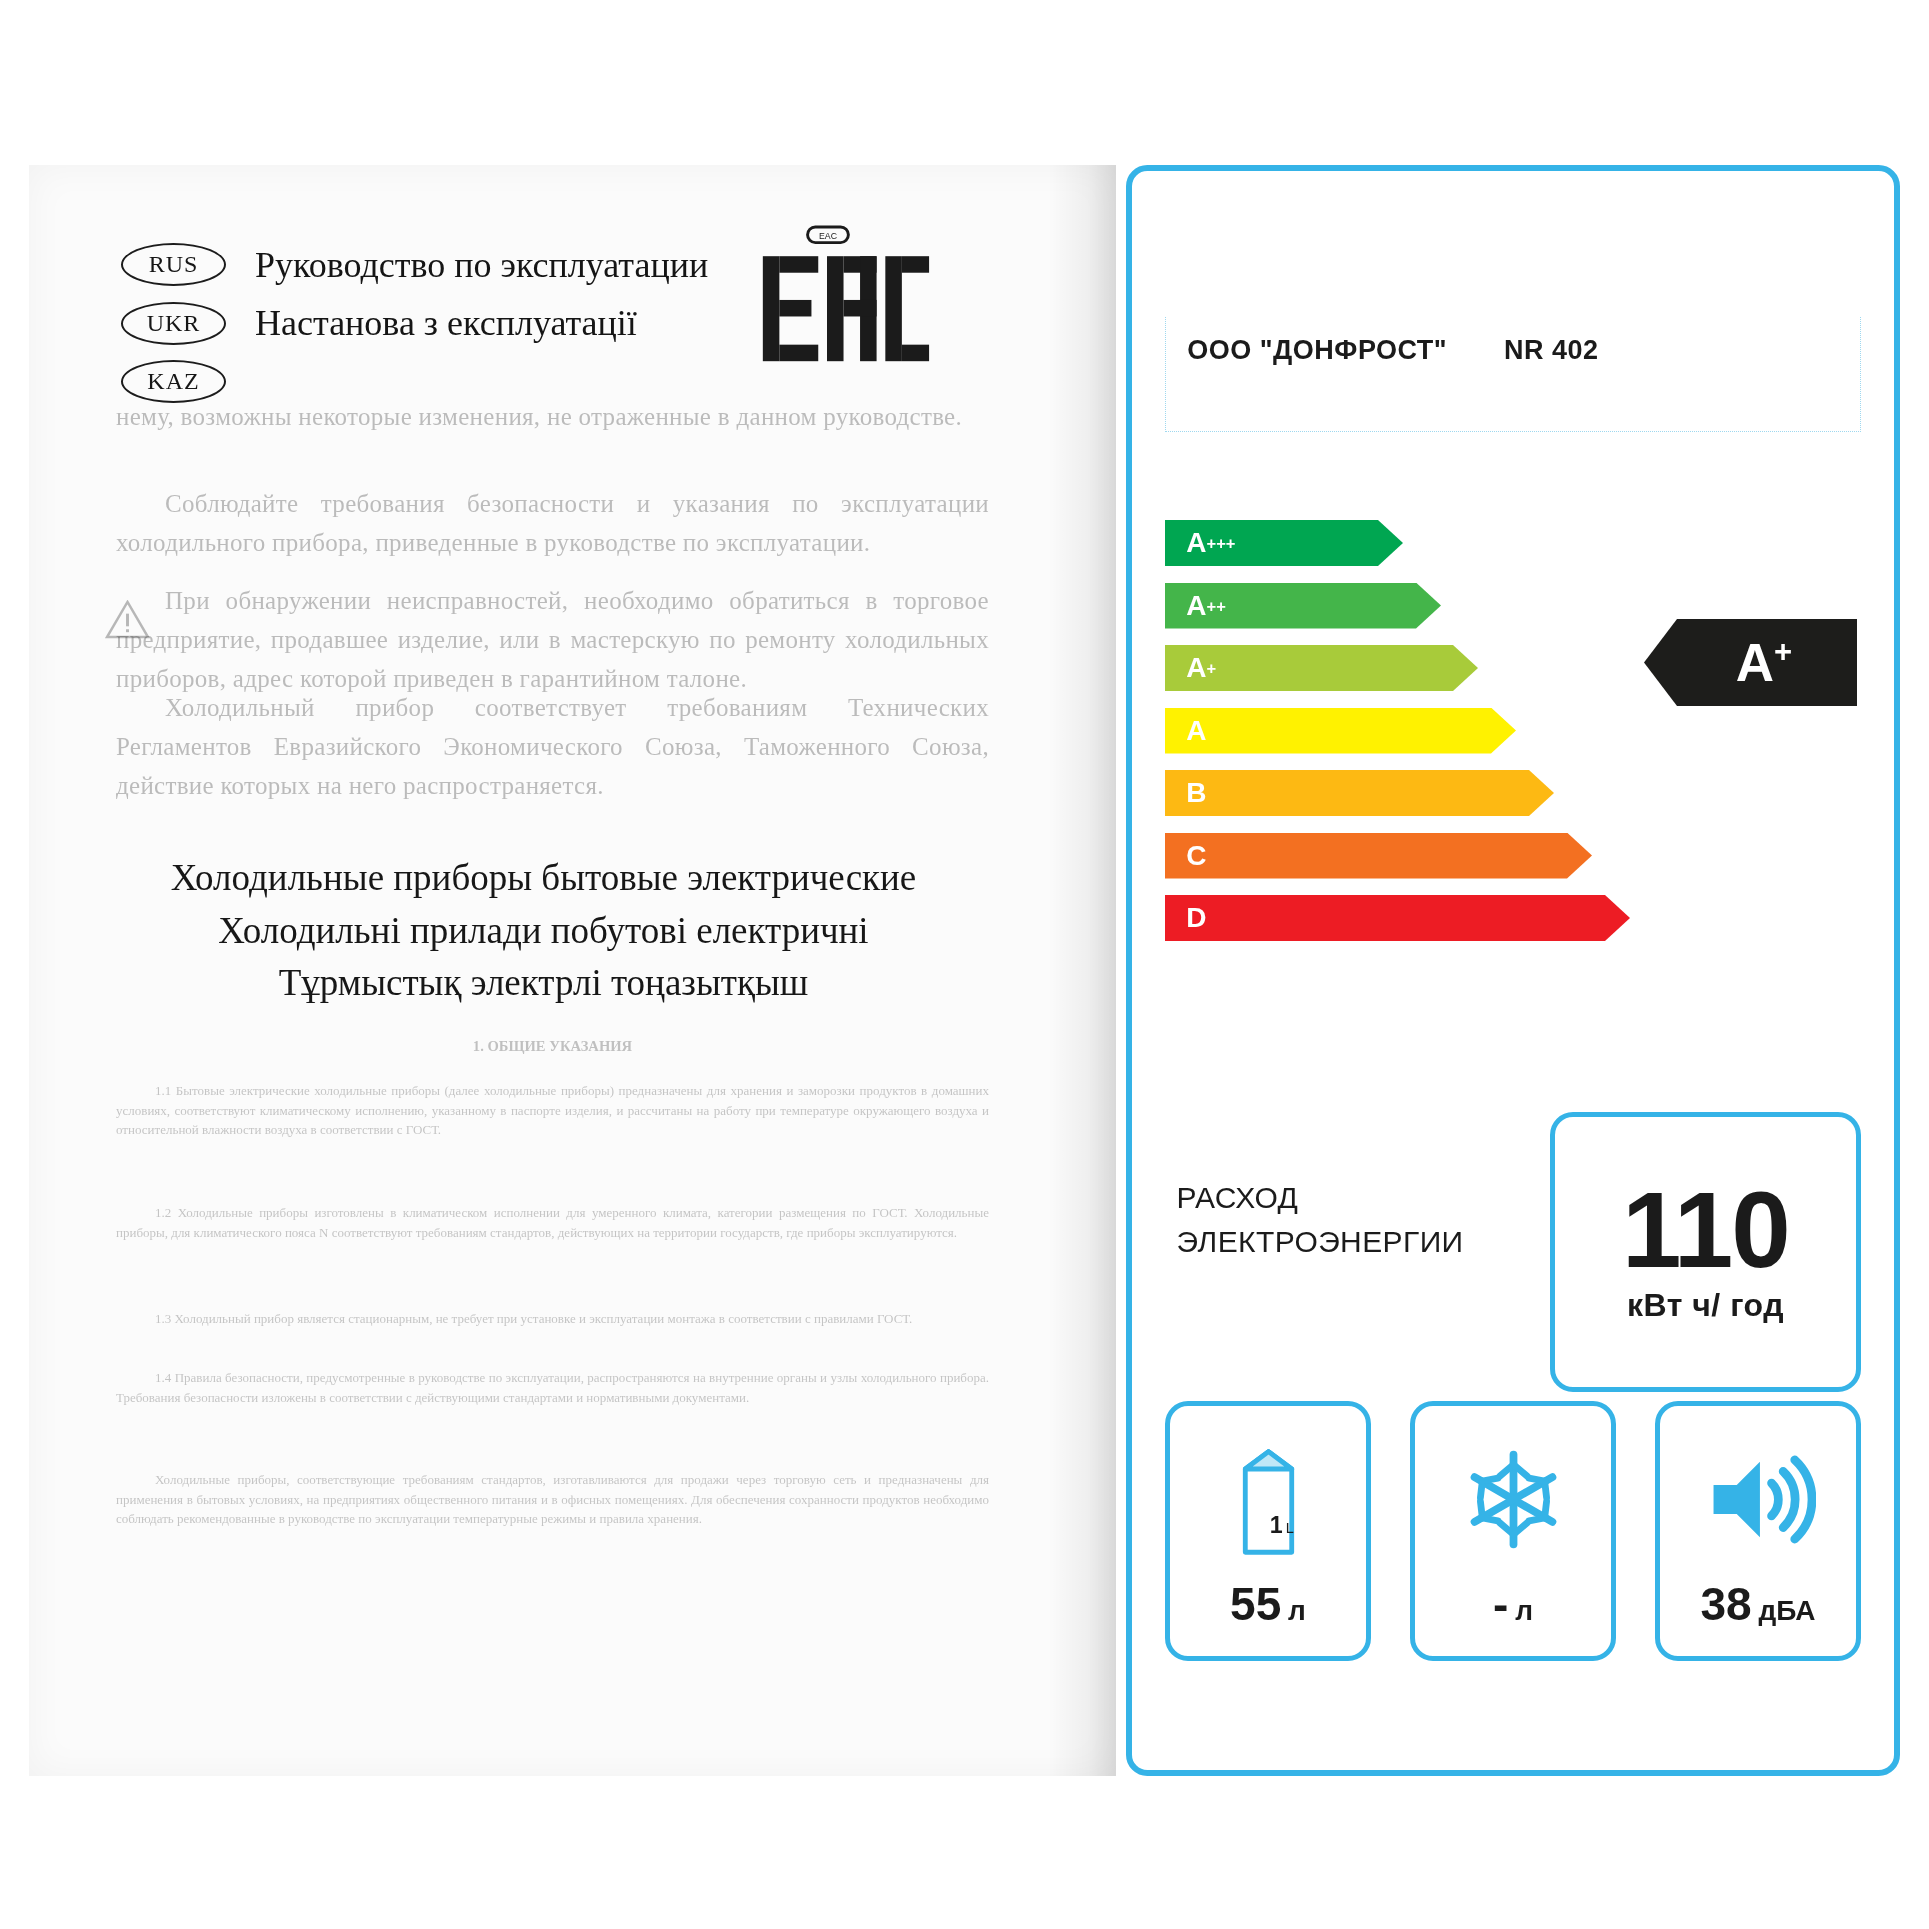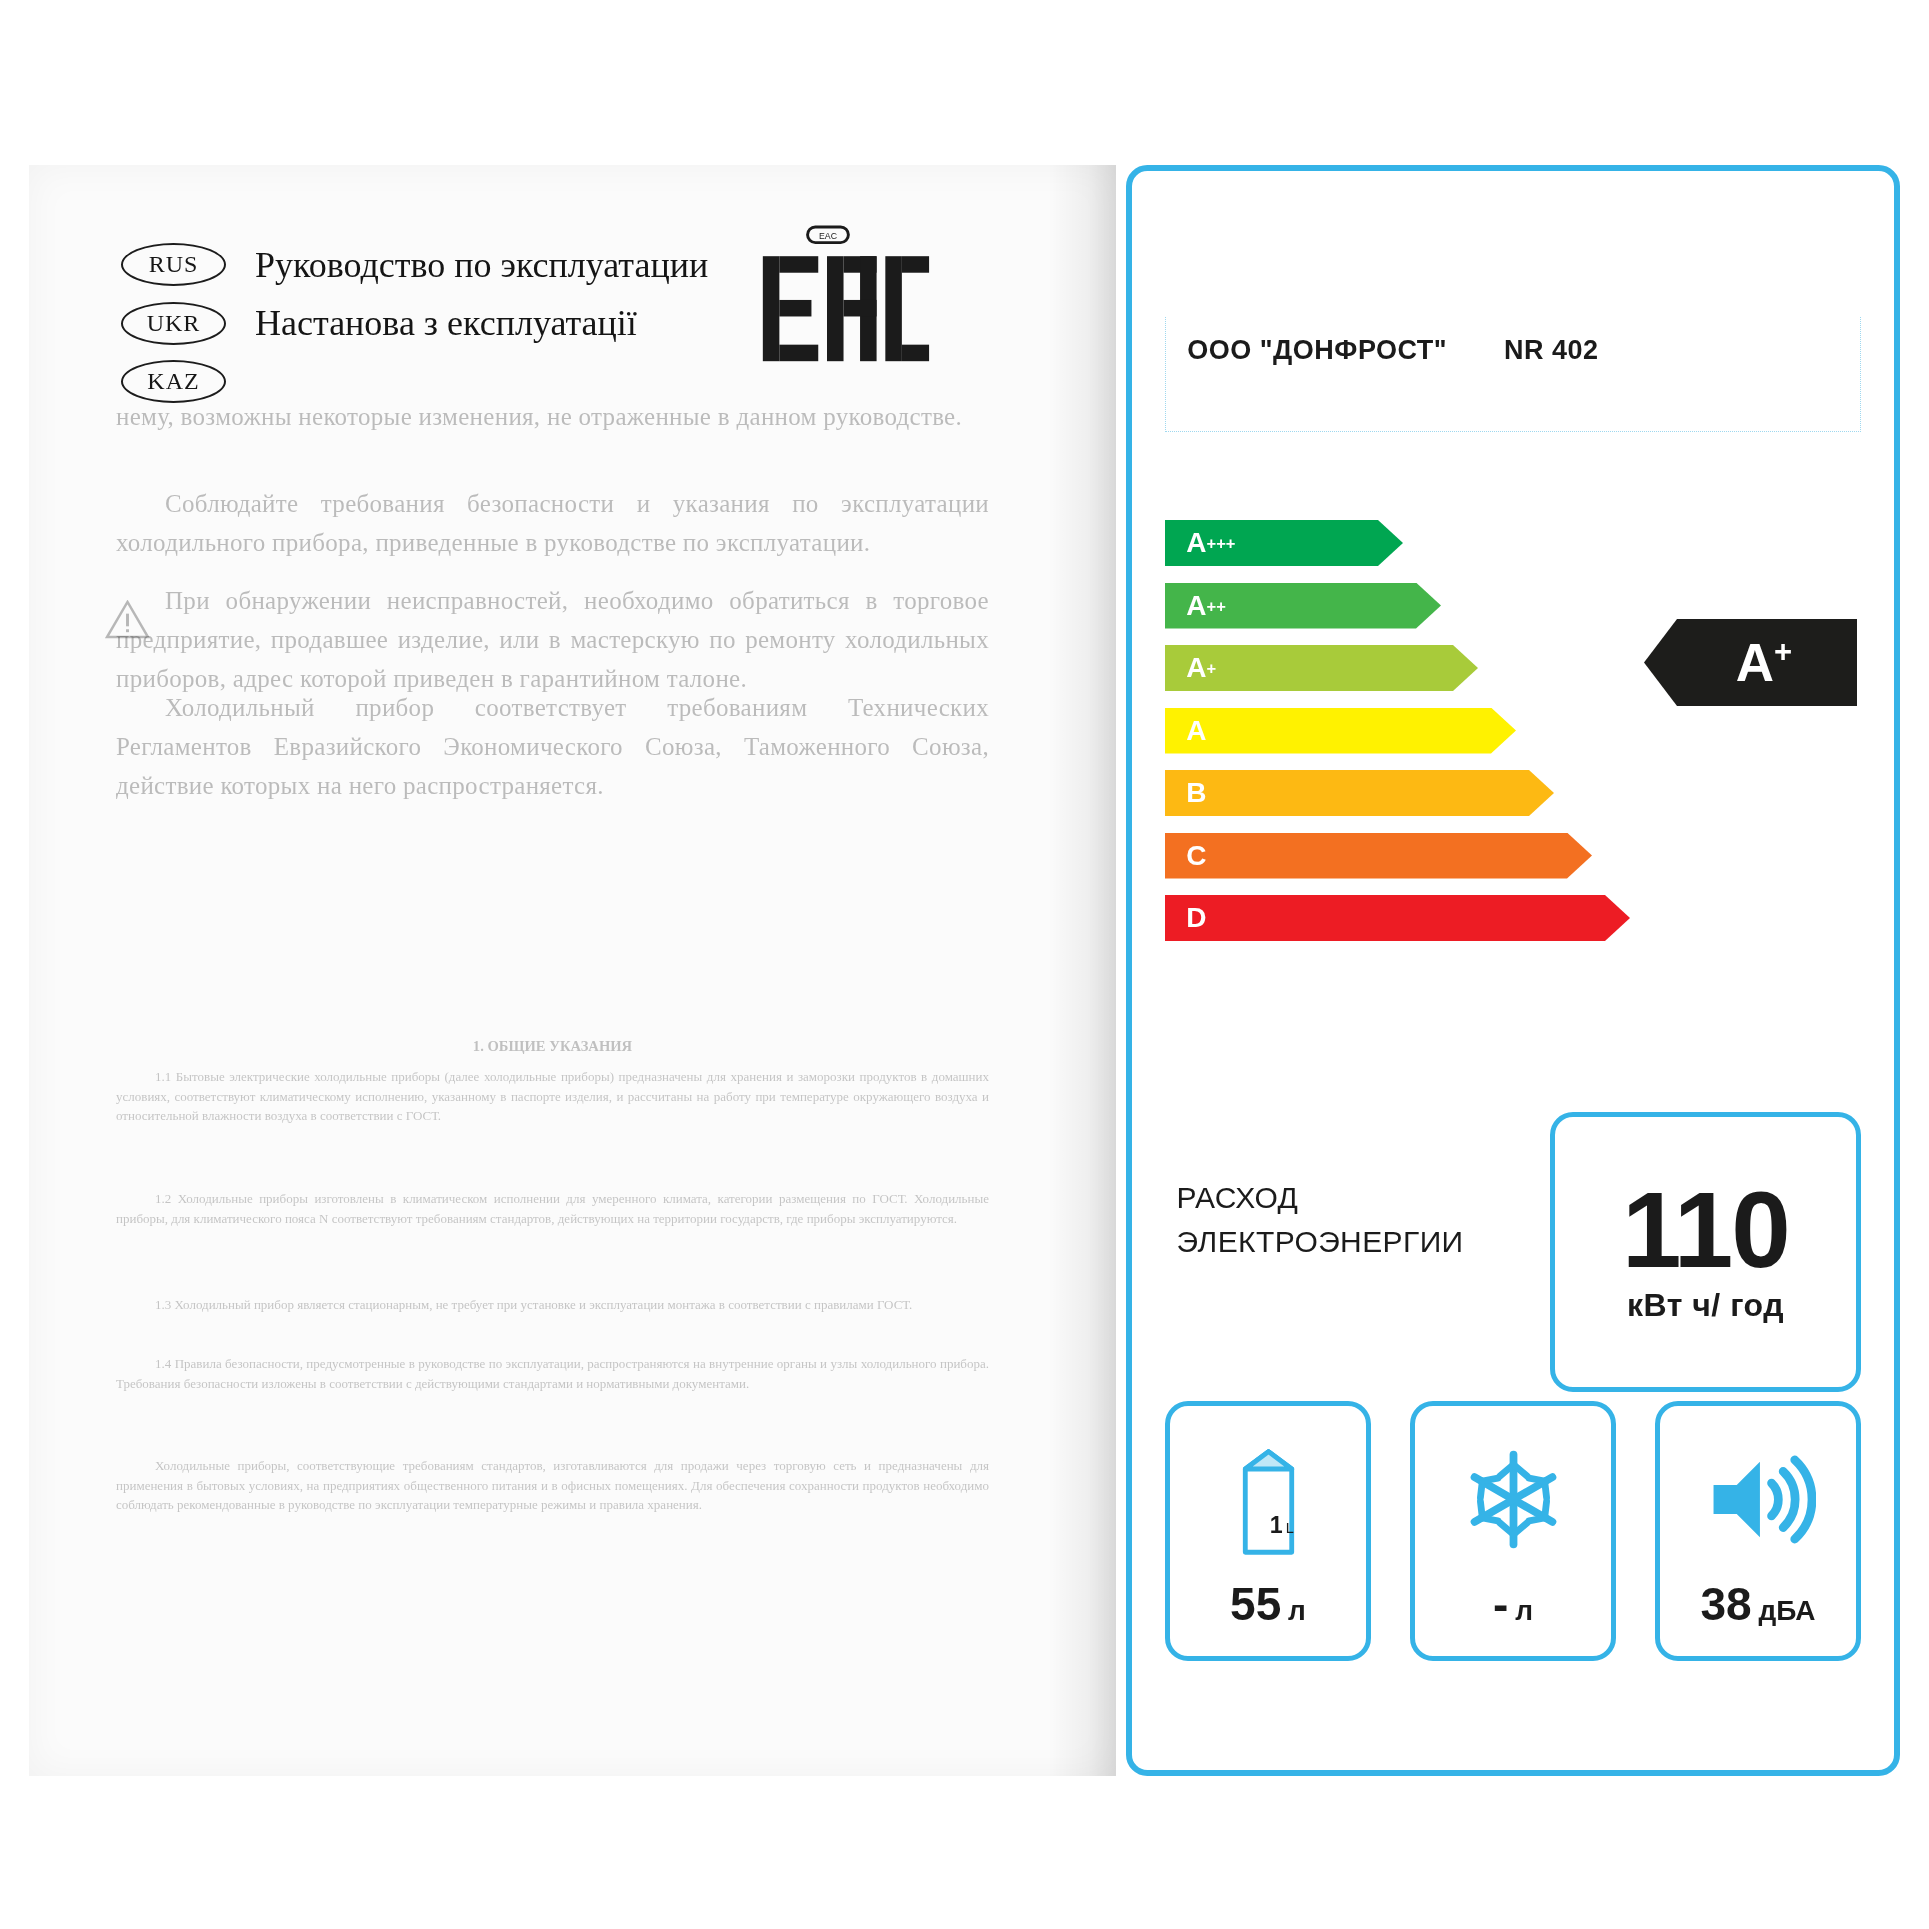--- a/index.html
+++ b/index.html
@@ -94,20 +94,21 @@
     text-align: justify;
     font-family: "Liberation Serif", serif;
   }
   .micro-para {
     position: absolute;
     color: rgba(40,40,40,0.26);
     font-size: 13px;
     line-height: 1.5;
     text-align: justify;
     font-family: "Liberation Serif", serif;
+    margin-top: 14px;
   }
   .micro-title {
     position: absolute;
     color: rgba(40,40,40,0.28);
     font-size: 14.6px;
     font-weight: bold;
     text-align: center;
     width: 100%;
     font-family: "Liberation Serif", serif;
   }
@@ -396,20 +397,25 @@
         <rect x="21.5" y="14" width="3" height="13" fill="#303030"></rect>
         <rect x="21.5" y="30" width="3" height="3" fill="#303030"></rect>
       </svg>
     </div>
 
     <div class="faded-para" style="left:87px; top:233px; width:873px;">нему, возможны некоторые изменения, не отраженные в данном руководстве.</div>
     <div class="faded-para" style="left:87px; top:320px; width:873px; text-indent:49px;">Соблюдайте требования безопасности и указания по эксплуатации холодильного прибора, приведенные в руководстве по эксплуатации.</div>
     <div class="faded-para" style="left:87px; top:417px; width:873px; text-indent:49px;">При обнаружении неисправностей, необходимо обратиться в торговое предприятие, продавшее изделие, или в мастерскую по ремонту холодильных приборов, адрес которой приведен в гарантийном талоне.</div>
     <div class="faded-para" style="left:87px; top:524px; width:873px; text-indent:49px;">Холодильный прибор соответствует требованиям Технических Регламентов Евразийского Экономического Союза, Таможенного Союза, действие которых на него распространяется.</div>
 
+    <div id="product-title">
+      <div>Холодильные приборы  бытовые электрические</div>
+      <div>Холодильні прилади побутові електричні</div>
+      <div>Тұрмыстық электрлі тоңазытқыш</div>
+    </div>
 
     <div style="position:absolute; left:87px; top:873px; width:873px;">
       <div class="micro-title" style="position:relative;">1. ОБЩИЕ УКАЗАНИЯ</div>
     </div>
 
     <div class="micro-para" style="left:87px; top:902px; width:873px; text-indent:39px;">1.1 Бытовые электрические холодильные приборы (далее холодильные приборы) предназначены для хранения и заморозки продуктов в домашних условиях, соответствуют климатическому исполнению, указанному в паспорте изделия, и рассчитаны на работу при температуре окружающего воздуха и относительной влажности воздуха в соответствии с ГОСТ.</div>
     <div class="micro-para" style="left:87px; top:1024px; width:873px; text-indent:39px;">1.2 Холодильные приборы изготовлены в климатическом исполнении для умеренного климата, категории размещения по ГОСТ. Холодильные приборы, для климатического пояса N соответствуют требованиям стандартов, действующих на территории государств, где приборы эксплуатируются.</div>
     <div class="micro-para" style="left:87px; top:1130px; width:873px; text-indent:39px;">1.3 Холодильный прибор является стационарным, не требует при установке и эксплуатации монтажа в соответствии с правилами ГОСТ.</div>
     <div class="micro-para" style="left:87px; top:1189px; width:873px; text-indent:39px;">1.4 Правила безопасности, предусмотренные в руководстве по эксплуатации, распространяются на внутренние органы и узлы холодильного прибора. Требования безопасности изложены в соответствии с действующими стандартами и нормативными документами.</div>
     <div class="micro-para" style="left:87px; top:1291px; width:873px; text-indent:39px;">Холодильные приборы, соответствующие требованиям стандартов, изготавливаются для продажи через торговую сеть и предназначены для применения в бытовых условиях, на предприятиях общественного питания и в офисных помещениях. Для обеспечения сохранности продуктов необходимо соблюдать рекомендованные в руководстве по эксплуатации температурные режимы и правила хранения.</div>

